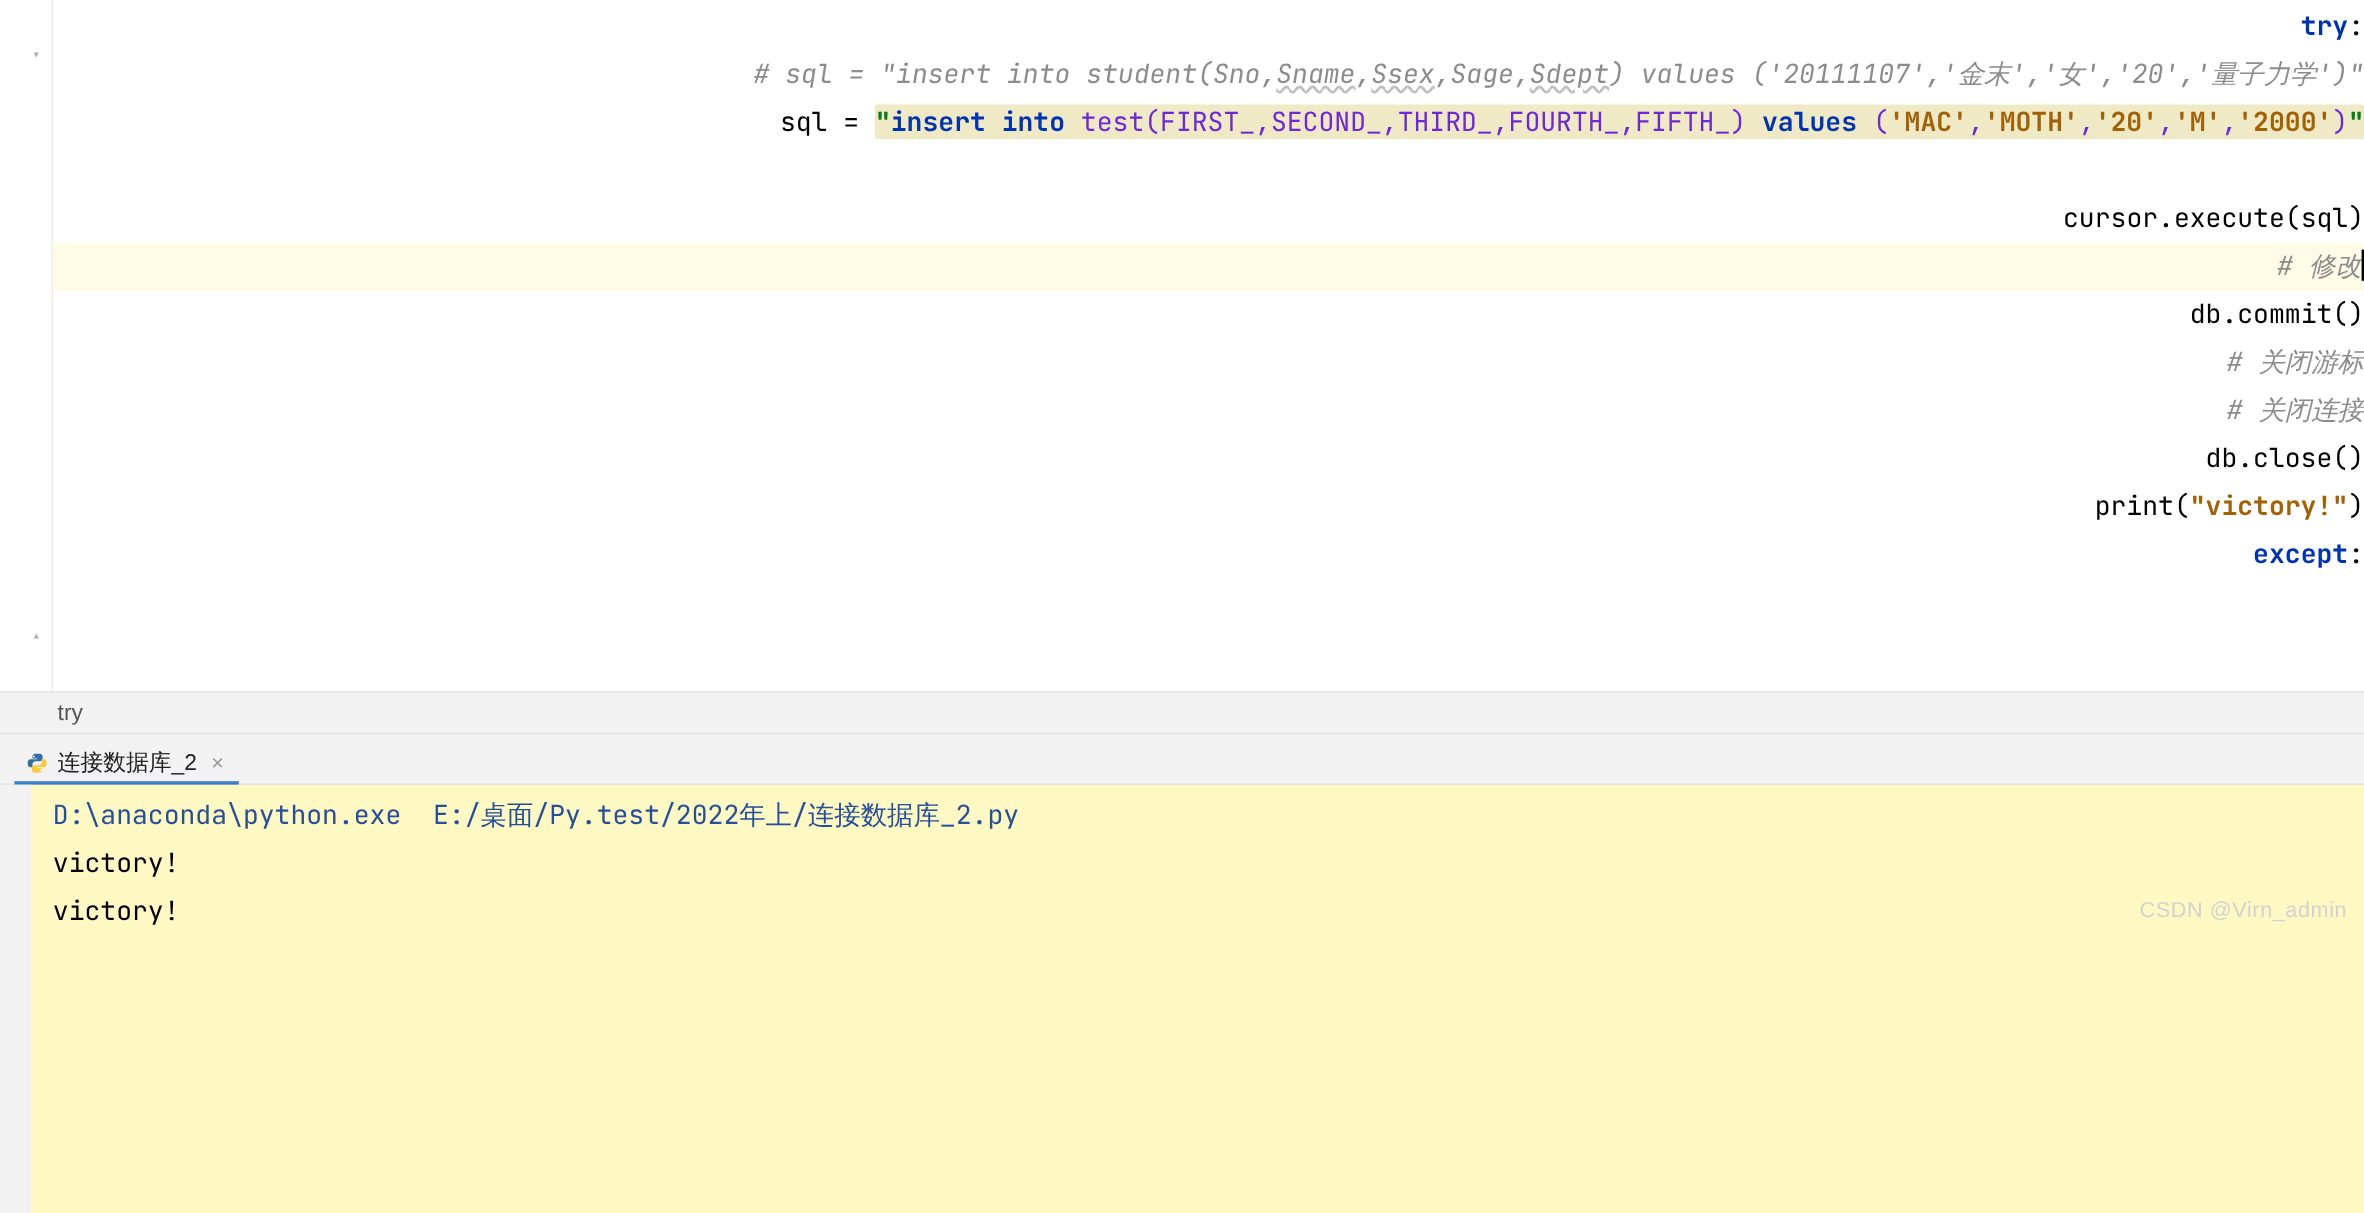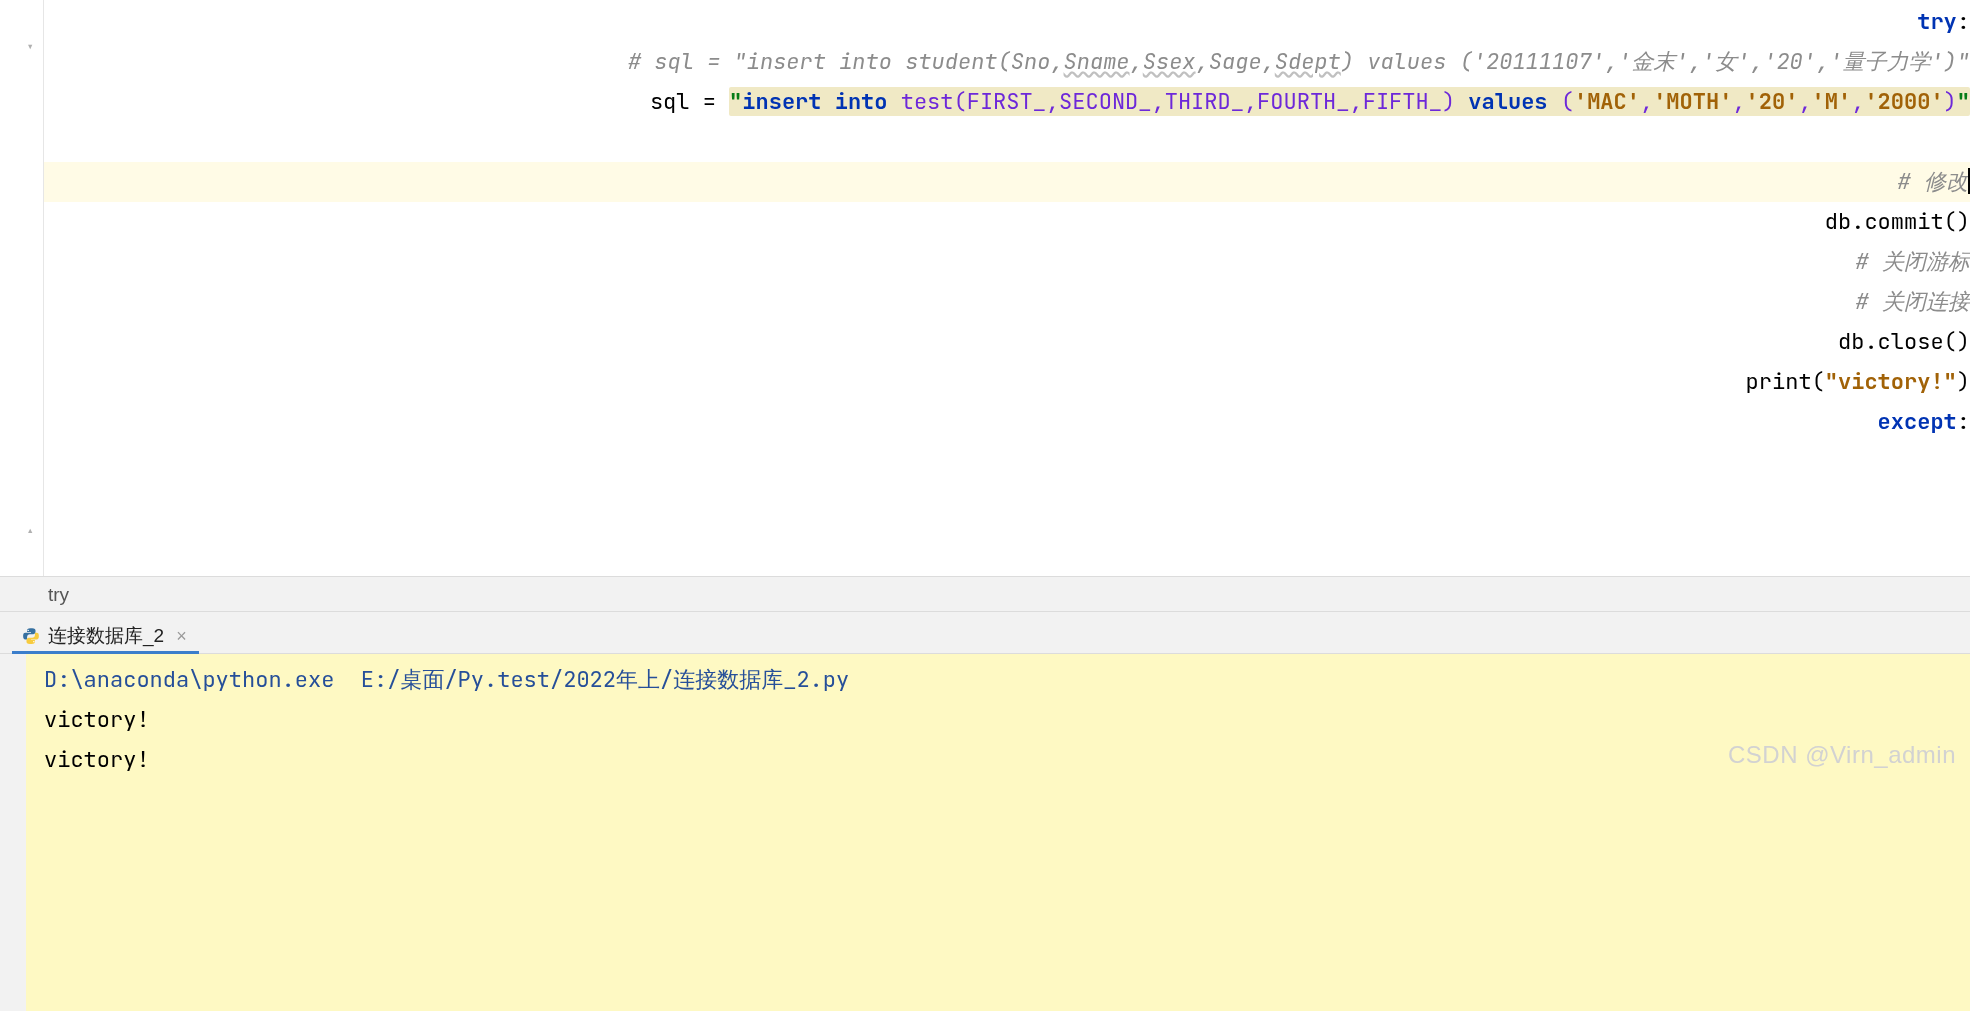--- a/index.html
+++ b/index.html
@@ -136,21 +136,21 @@
     font-size: 22px;
   }
   .path { color: #264f99; }
   .out  { color: #000000; }
 
   .watermark {
     position: absolute;
     right: 14px;
     bottom: 242px;
     color: #d2d2d2;
-    font-size: 24px;
+    font-size: 18px;
     font-family: -apple-system, "Segoe UI", sans-serif;
     letter-spacing: 0.5px;
   }
 </style>
 </head>
 <body>
 
 <div class="editor-pane">
   <div class="gutter">
     <div class="fold-open" style="top:40px;">▾</div>
@@ -160,20 +160,21 @@
 
     <div class="code-line"><span class="kw">try</span><span class="pl">:</span></div>
 
     <div class="code-line">    <span class="cm"># sql = "insert into student(Sno,</span><span class="cm-u">Sname</span><span class="cm">,</span><span class="cm-u">Ssex</span><span class="cm">,Sage,</span><span class="cm-u">Sdept</span><span class="cm">) values ('20111107','金末','女','20','量子力学')"</span></div>
 
     <div class="code-line">    <span class="pl">sql = </span><span class="string-bg"><span class="quote">"</span><span class="sql-kw">insert into </span><span class="sql-plain">test(FIRST_,SECOND_,THIRD_,FOURTH_,FIFTH_) </span><span class="sql-kw">values </span><span class="sql-plain">(</span><span class="sql-str">'MAC'</span><span class="sql-plain">,</span><span class="sql-str">'MOTH'</span><span class="sql-plain">,</span><span class="sql-str">'20'</span><span class="sql-plain">,</span><span class="sql-str">'M'</span><span class="sql-plain">,</span><span class="sql-str">'2000'</span><span class="sql-plain">)</span><span class="quote">"</span></span></div>
 
     <div class="code-line"> </div>
 
 
+    <div class="code-line">    <span class="pl">cursor.execute(sql)</span></div>
 
     <div class="code-line hl-cursor-line">    <span class="cm"># 修改</span><span class="cursor-bar"></span></div>
 
     <div class="code-line">    <span class="pl">db.commit()</span></div>
 
     <div class="code-line">    <span class="cm"># 关闭游标</span></div>
 
 
     <div class="code-line">    <span class="cm"># 关闭连接</span></div>
 

